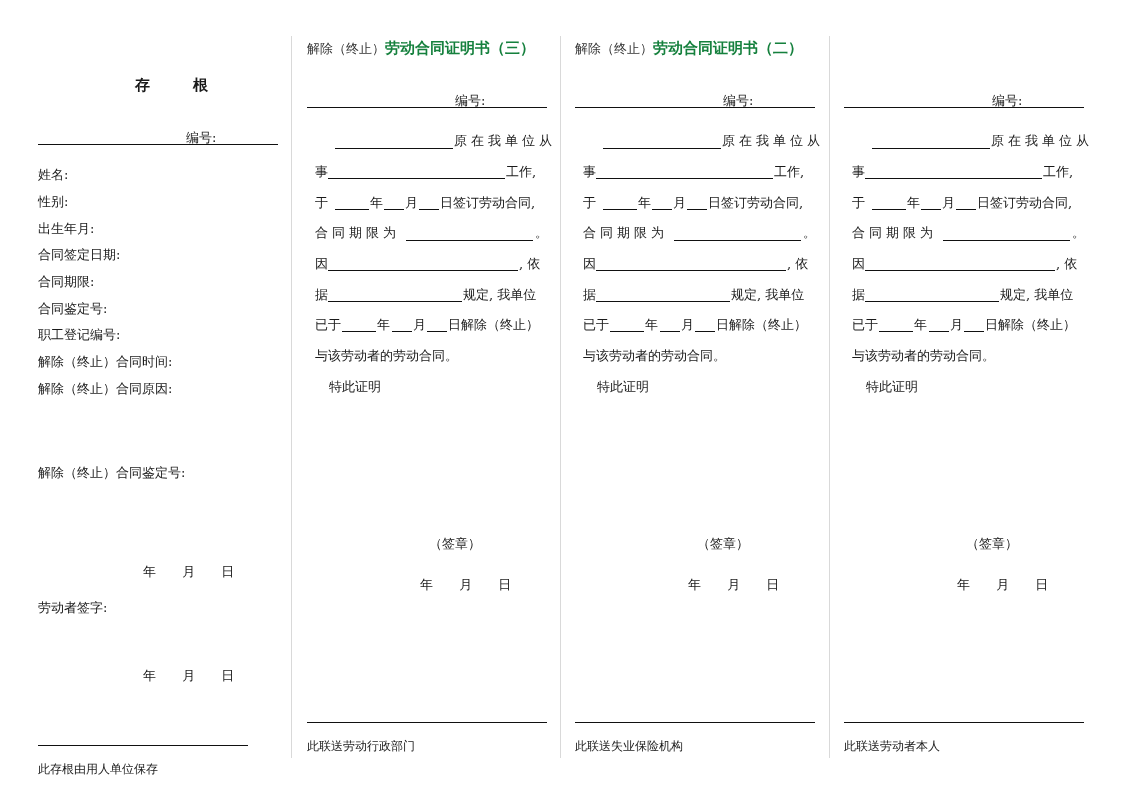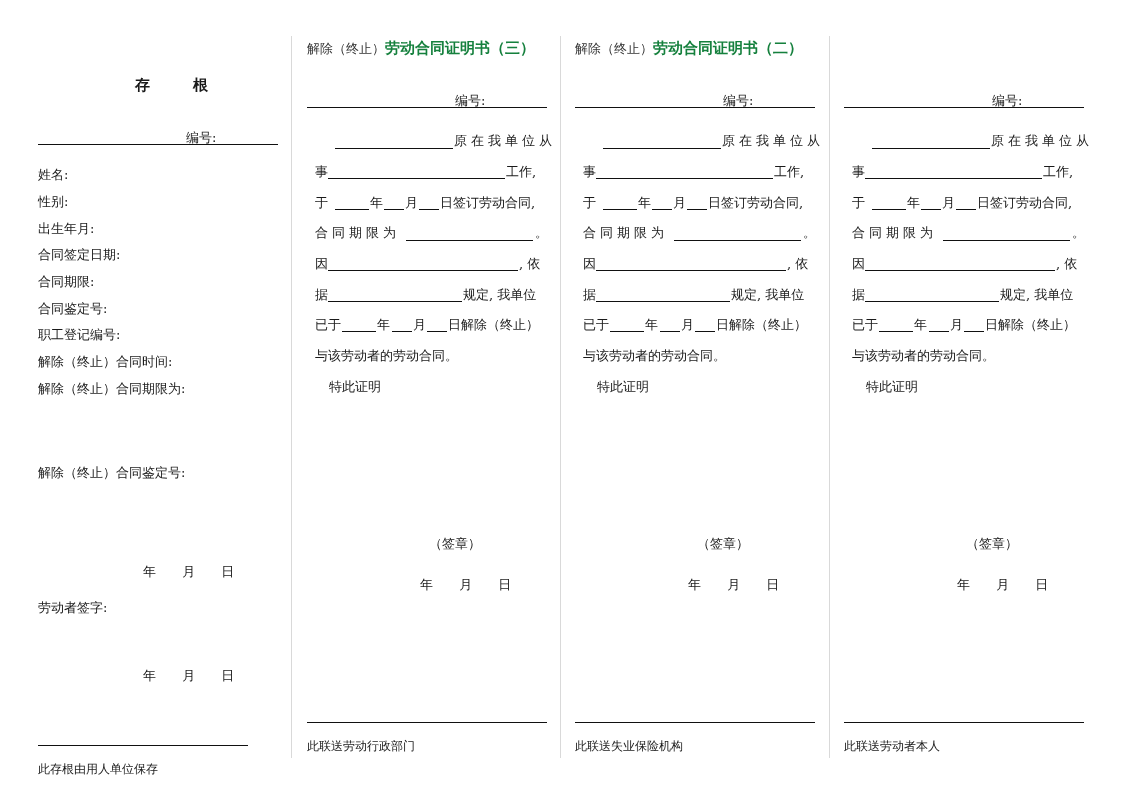--- a/index.html
+++ b/index.html
@@ -43,21 +43,21 @@
   <div class="rule" style="left:0; top:107px; width:240px;"></div>
 
   <div class="abs label" style="left:0; top:129px;">姓名:</div>
   <div class="abs label" style="left:0; top:156px;">性别:</div>
   <div class="abs label" style="left:0; top:183px;">出生年月:</div>
   <div class="abs label" style="left:0; top:209px;">合同签定日期:</div>
   <div class="abs label" style="left:0; top:236px;">合同期限:</div>
   <div class="abs label" style="left:0; top:263px;">合同鉴定号:</div>
   <div class="abs label" style="left:0; top:289px;">职工登记编号:</div>
   <div class="abs label" style="left:0; top:316px;">解除（终止）合同时间:</div>
-  <div class="abs label" style="left:0; top:343px;">解除（终止）合同期限为:</div>
+  <div class="abs label" style="left:0; top:343px;">解除（终止）合同原因:</div>
   <div class="abs label" style="left:0; top:427px;">解除（终止）合同鉴定号:</div>
 
   <div class="abs label date-row" style="left:105px; top:526px;">
     <span>年</span>
     <span style="margin-left:22px;">月</span>
     <span style="margin-left:22px;">日</span>
   </div>
   <div class="abs label" style="left:0; top:562px;">劳动者签字:</div>
   <div class="abs label date-row" style="left:105px; top:630px;">
     <span>年</span>

